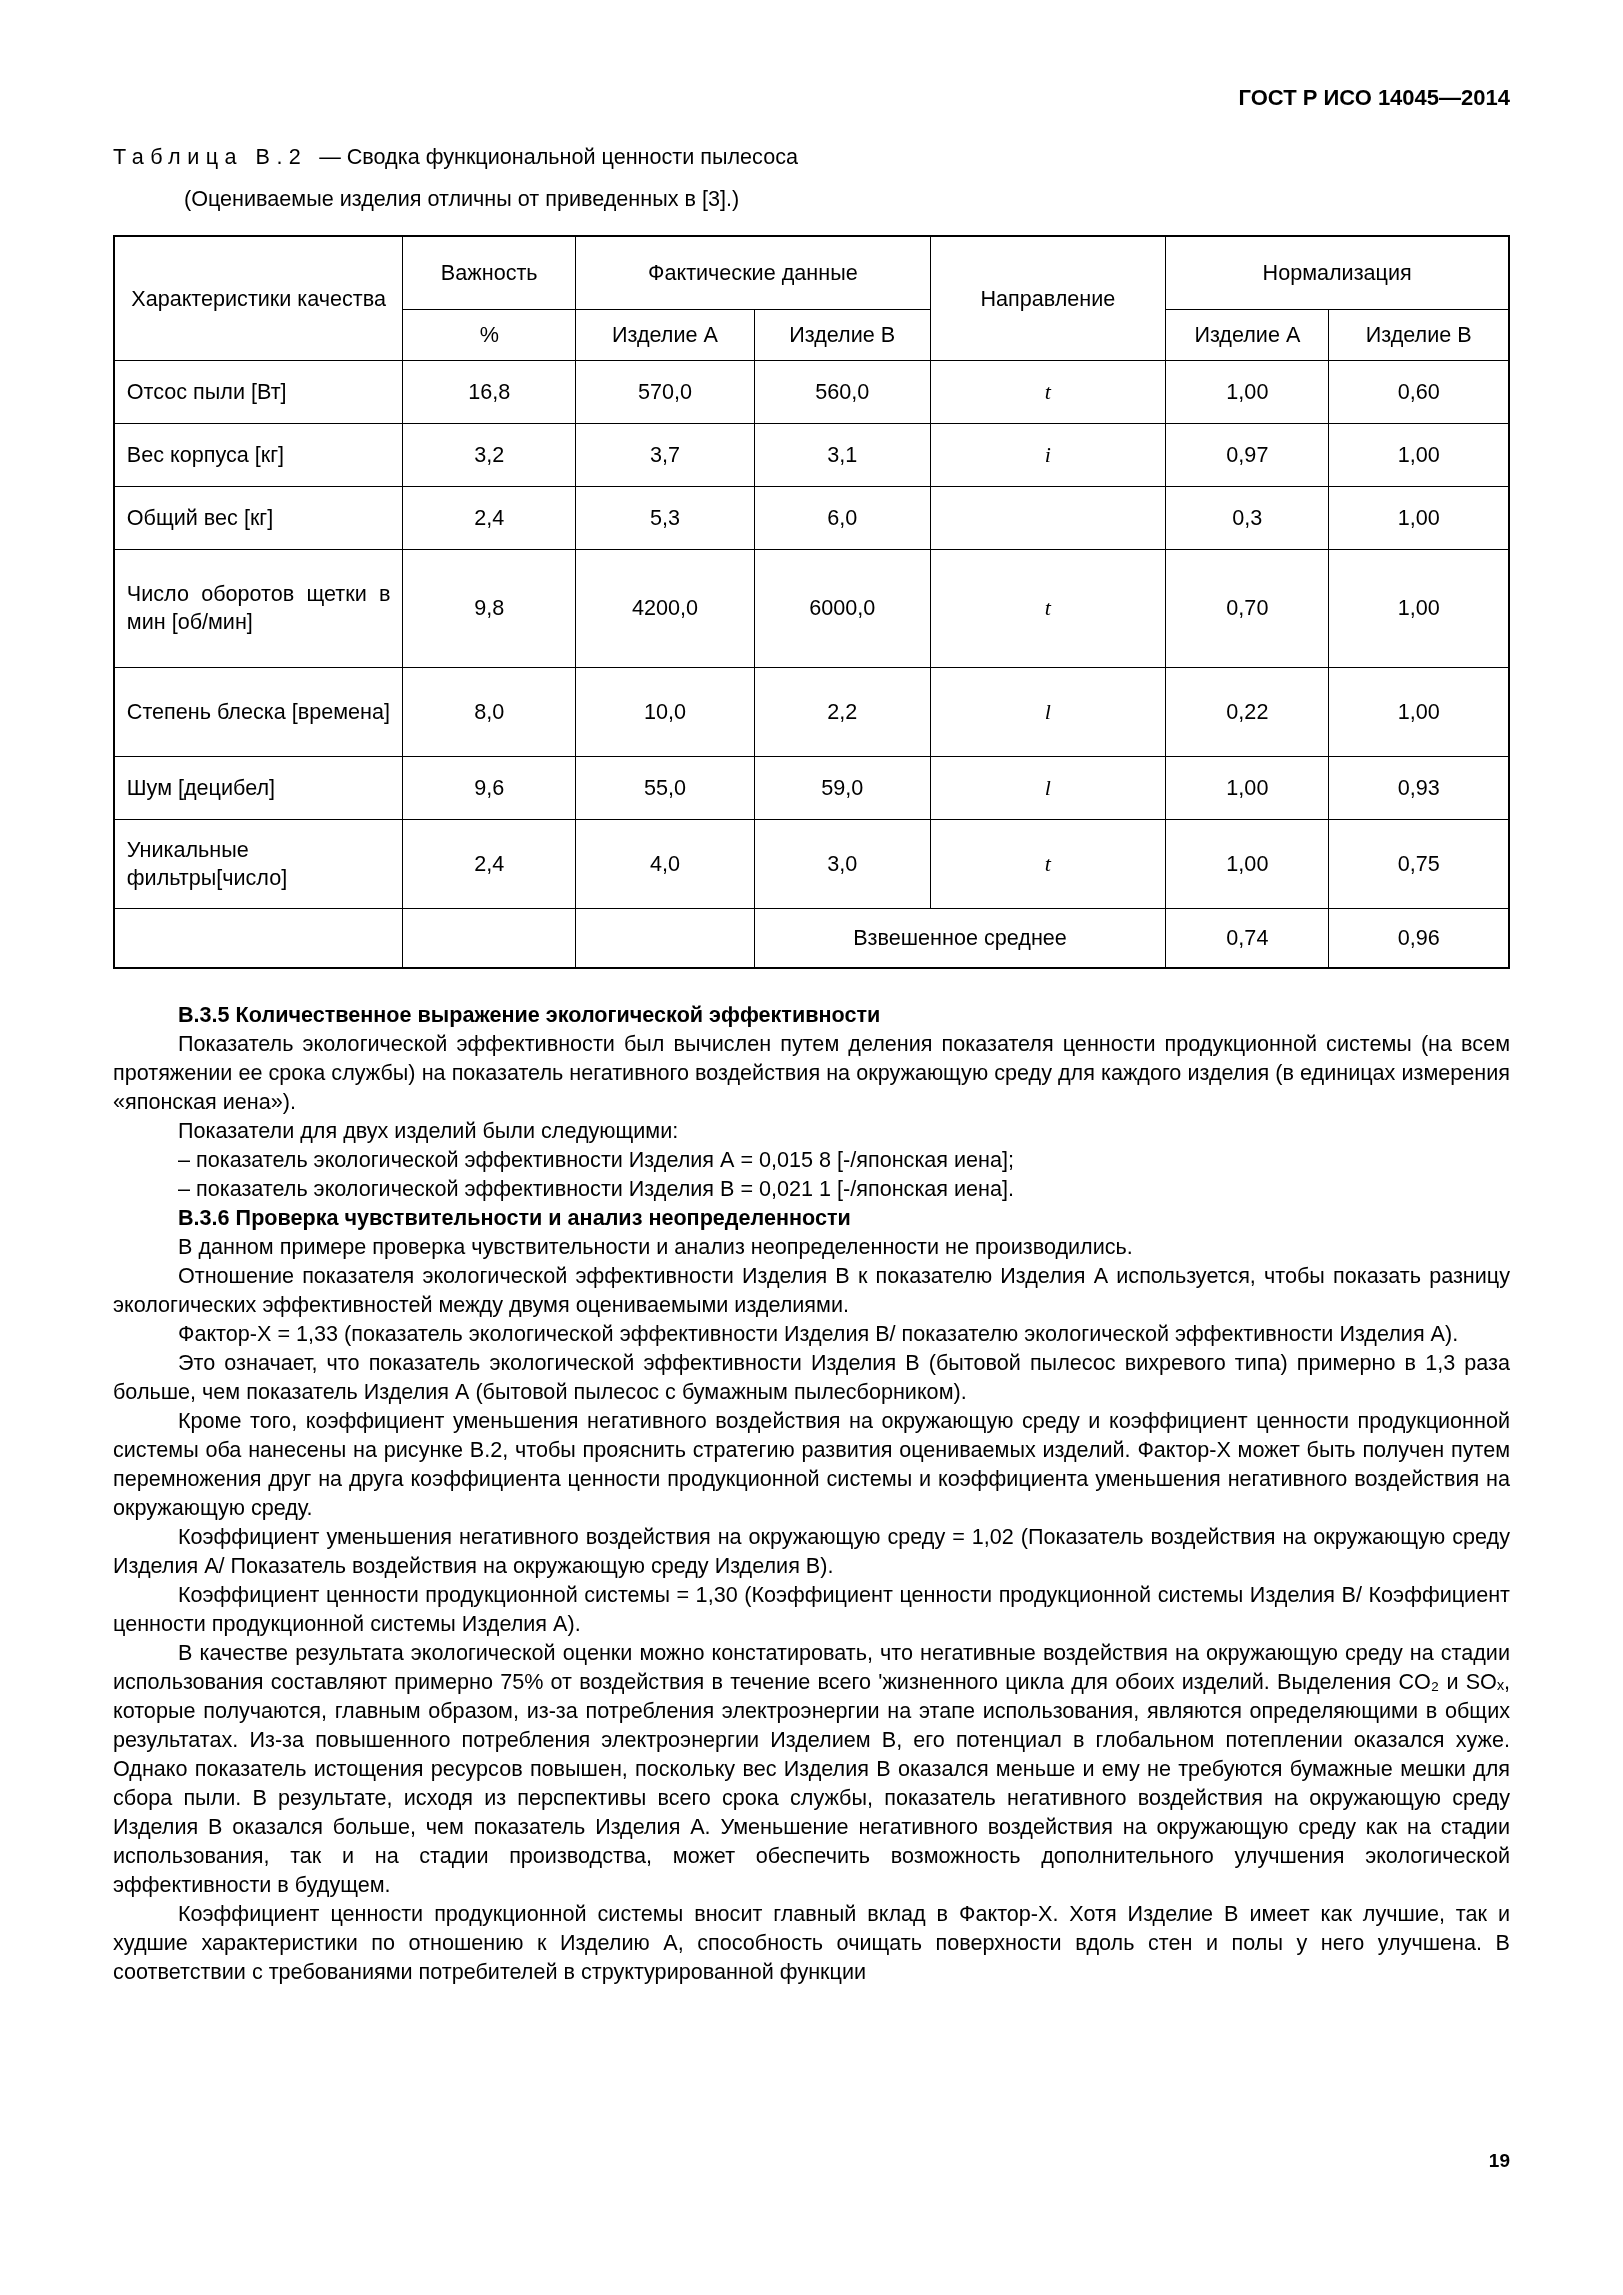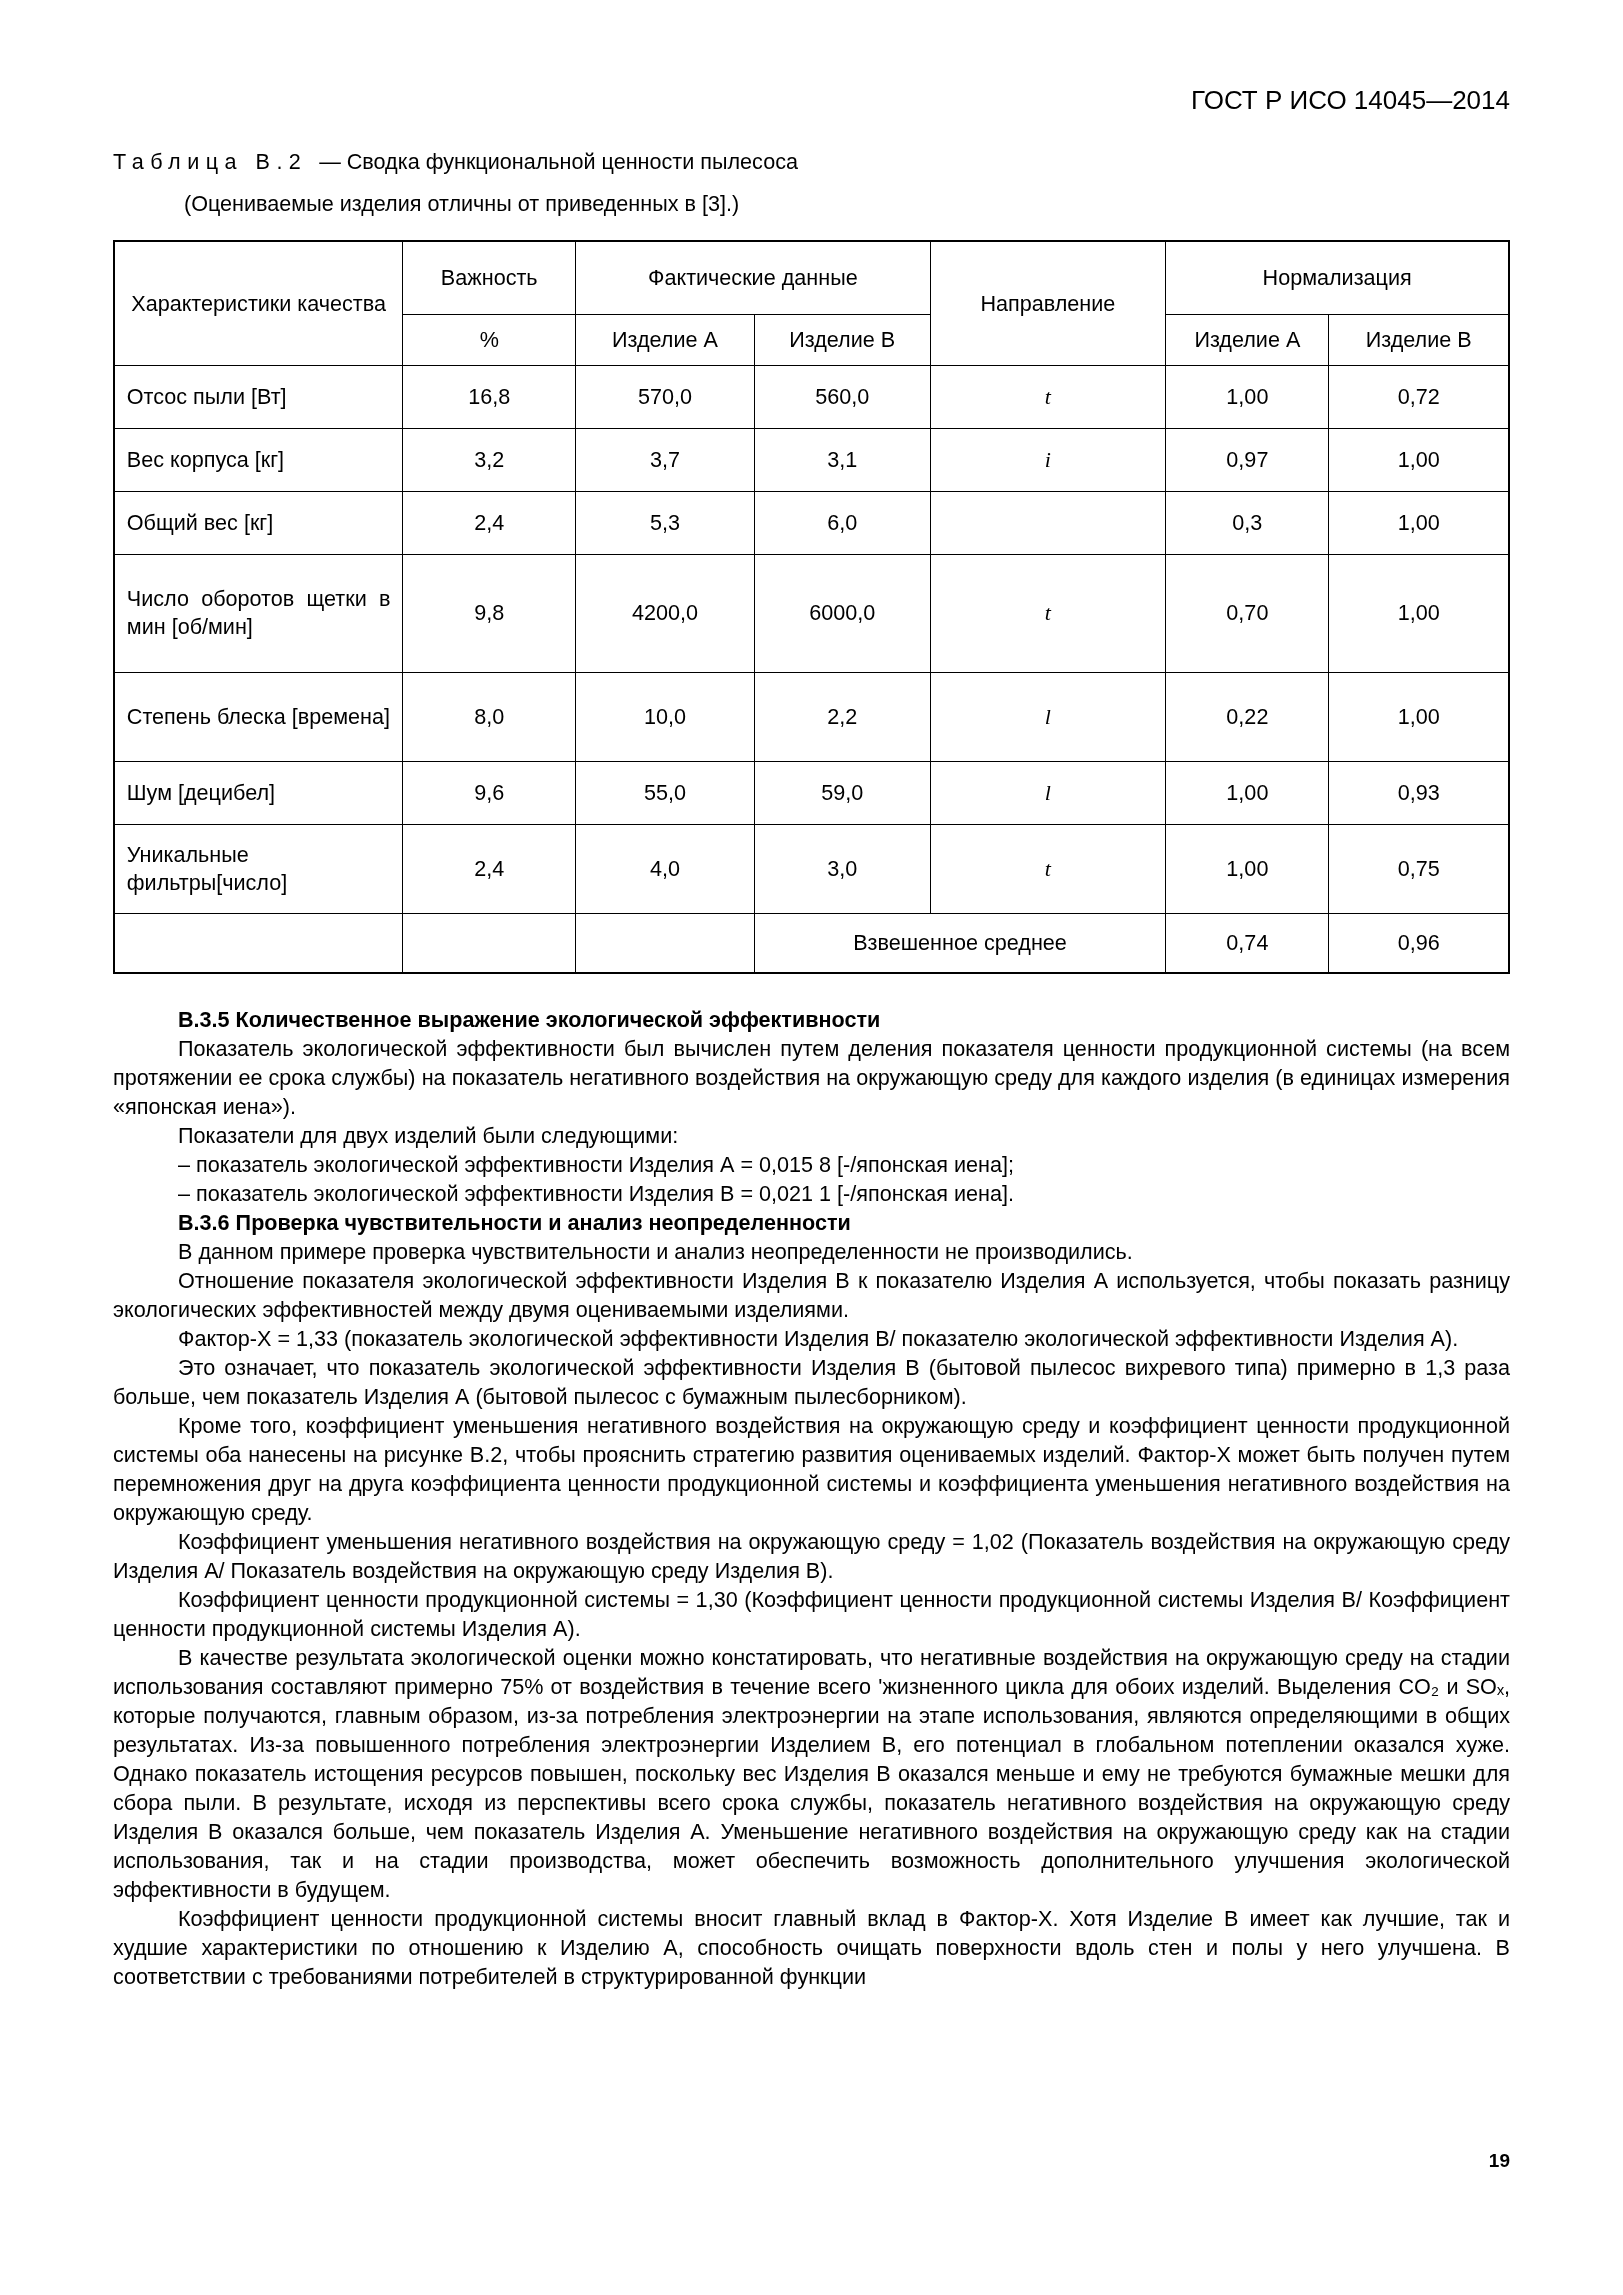--- a/index.html
+++ b/index.html
@@ -7,21 +7,21 @@
   html, body { margin: 0; padding: 0; }
   body {
     width: 1623px; height: 2295px;
     background: #ffffff; color: #000000;
     font-family: "Liberation Sans", "DejaVu Sans", sans-serif;
     position: relative;
   }
   .page { padding: 85px 113px 0 113px; }
 
   .doc-code {
-    font-size: 26px; font-weight: normal;
+    font-size: 22px; font-weight: bold;
     text-align: right; margin-bottom: 33px;
   }
 
   .table-caption { font-size: 21.6px; margin-bottom: 15.7px; margin-top: 28px; }
   .table-caption .spaced { letter-spacing: 0.30em; margin-right: 11.8px; }
   .table-caption-sub { font-size: 21.6px; margin: 0 0 23.6px 71px; }
 
   table.fv {
     width: 100%; border-collapse: collapse; table-layout: fixed;
     border: 2px solid #000;
@@ -100,21 +100,21 @@
       </tr>
     </thead>
     <tbody>
       <tr>
         <td class="name">Отсос пыли [Вт]</td>
         <td>16,8</td>
         <td>570,0</td>
         <td>560,0</td>
         <td class="dir">t</td>
         <td>1,00</td>
-        <td>0,72</td>
+        <td>0,60</td>
       </tr>
       <tr>
         <td class="name">Вес корпуса [кг]</td>
         <td>3,2</td>
         <td>3,7</td>
         <td>3,1</td>
         <td class="dir">i</td>
         <td>0,97</td>
         <td>1,00</td>
       </tr>

